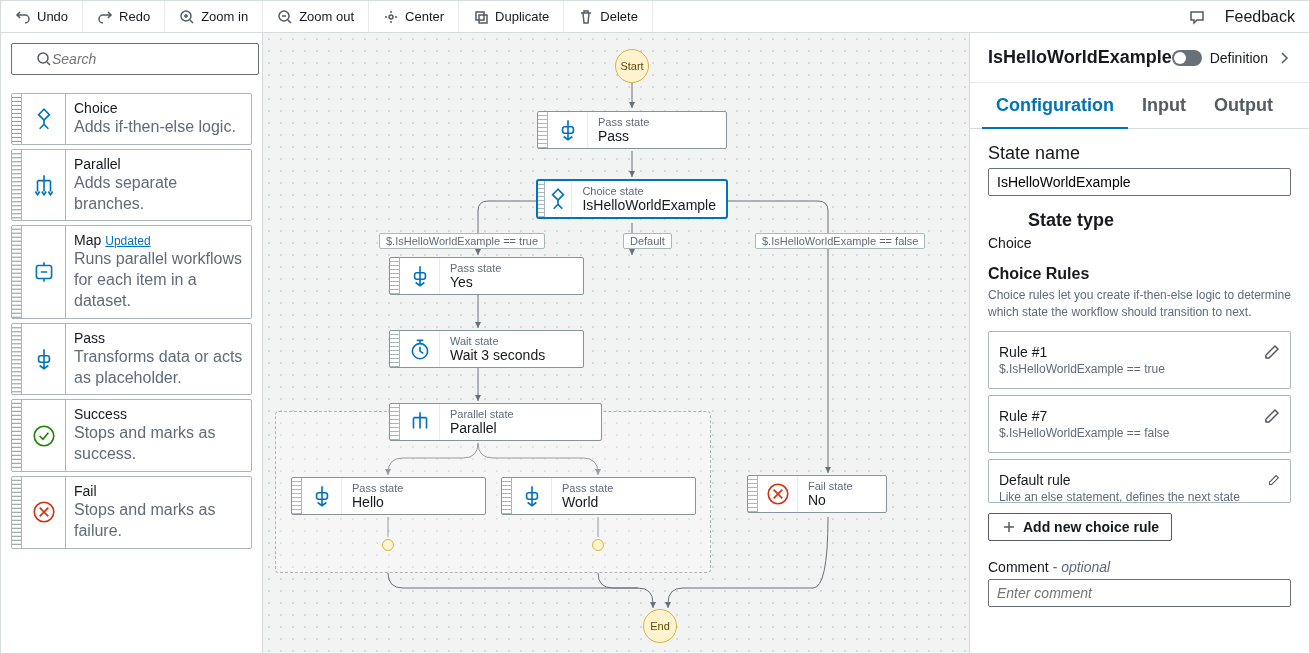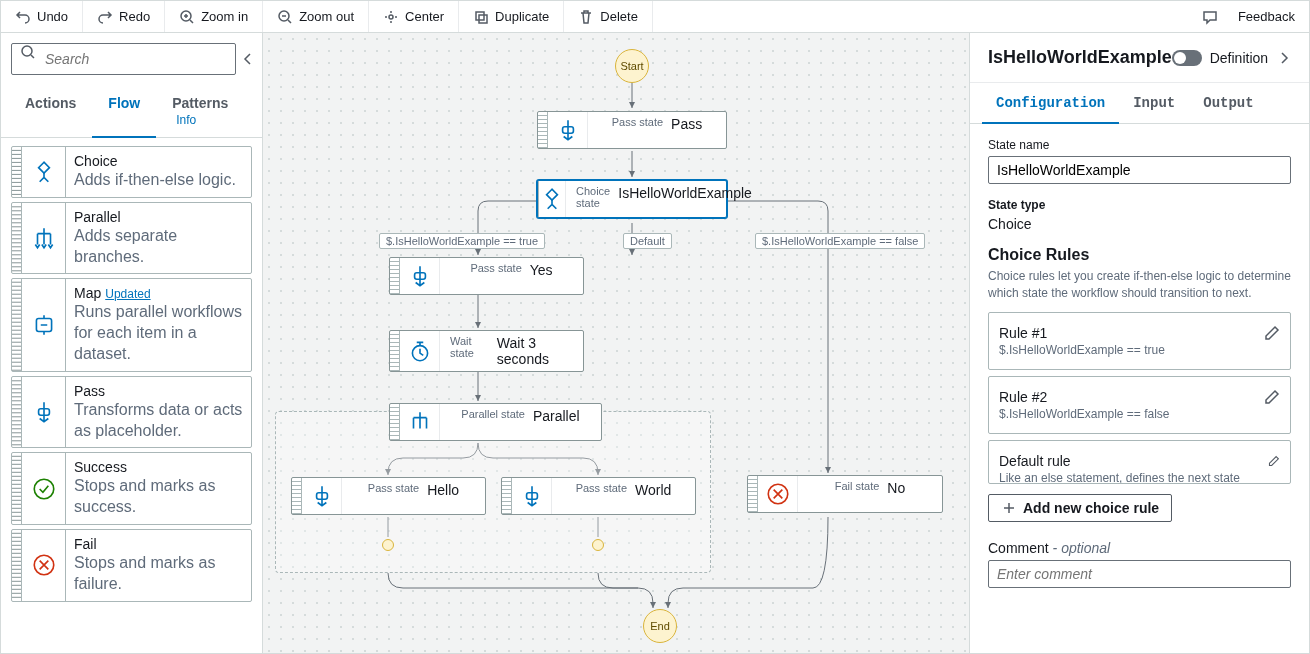--- a/index.html
+++ b/index.html
@@ -1,25 +1,25 @@
 <!DOCTYPE html>
 <html><head>
 <meta charset="utf-8">
 <style>
 * { box-sizing: border-box; margin: 0; padding: 0; }
 body { font-family: "Amazon Ember", "Helvetica Neue", Arial, sans-serif; font-size: 14px; color: #16191f; background: #fff; overflow: hidden; }
 .app { display: flex; flex-direction: column; width: 1310px; height: 654px; border: 1px solid #d5dbdb; }
 .toolbar { display: flex; align-items: center; height: 32px; border-bottom: 1px solid #d5dbdb; background: #fff; }
 .tb-btn { display: flex; align-items: center; gap: 6px; padding: 0 14px; height: 100%; border-right: 1px solid #e9ebed; cursor: pointer; font-size: 13px; color: #16191f; }
 .tb-spacer { flex: 1; }
-.feedback { display: flex; align-items: center; gap: 20px; padding: 0 14px; cursor: pointer; font-size: 13px; }
+.feedback { display: flex; align-items: center; gap: 20px; padding: 0 14px; cursor: pointer; font-size: 16px; }
 .main { display: flex; flex: 1; min-height: 0; }
 .sidebar { width: 262px; border-right: 1px solid #d5dbdb; display: flex; flex-direction: column; background: #fff; }
 .search-row { display: flex; align-items: center; padding: 10px 6px 10px 10px; gap: 4px; }
-.search-box { flex: 1; display: flex; border: 1px solid #687078; border-radius: 2px; height: 32px; padding: 0 8px; gap: 9px; }
+.search-box { flex: 1; display: flex; align-items: center; border: 1px solid #687078; border-radius: 2px; height: 32px; padding: 0 24px; gap: 0; }
 .search-box input { border: none; outline: none; flex: 1; font-size: 14px; font-style: italic; color: #5f6b7a; background: transparent; }
 .collapse-btn { width: 24px; height: 24px; display: flex; align-items: center; justify-content: center; cursor: pointer; }
 .tabs { display: flex; border-bottom: 1px solid #d5dbdb; padding: 0 8px; }
 .tab { padding: 10px 16px; font-size: 14px; font-weight: bold; color: #545b64; cursor: pointer; position: relative; }
 .tab.active { color: #0073bb; }
 .tab.active::after { content: ""; position: absolute; left: 0; right: 0; bottom: -1px; height: 2px; background: #0073bb; }
 .tab-info { color: #0073bb; font-size: 12px; font-weight: normal; margin-left: 4px; }
 .flow-list { flex: 1; overflow-y: auto; padding: 8px 10px; display: flex; flex-direction: column; gap: 4px; }
 .flow-item { display: flex; border: 1px solid #aab7b8; border-radius: 2px; min-height: 44px; cursor: grab; }
 .fi-handle { width: 10px; border-right: 1px solid #aab7b8; background: repeating-linear-gradient(to bottom, transparent 0 3px, #879596 3px 4px); background-position: center; background-size: 2px 100%; }
@@ -27,42 +27,42 @@
 .fi-body { flex: 1; padding: 6px 8px; }
 .fi-title { font-size: 14px; font-weight: normal; color: #16191f; }
 .fi-desc { font-size: 16px; color: #5f6b7a; margin-top: 1px; line-height: 1.3; }
 .fi-badge { color: #0073bb; font-size: 12px; text-decoration: underline; margin-left: 4px; }
 .canvas { flex: 1; position: relative; background: #f2f3f3; background-image: radial-gradient(#d5dbdb 1px, transparent 1px); background-size: 12px 12px; overflow: hidden; }
 .canvas svg.edges { position: absolute; inset: 0; width: 100%; height: 100%; pointer-events: none; }
 .node { position: absolute; background: #fff; border: 1px solid #879596; border-radius: 2px; display: flex; min-height: 38px; }
 .node.selected { border: 1px solid #0073bb; box-shadow: 0 0 0 1px #0073bb; }
 .node-handle { width: 10px; border-right: 1px solid #aab7b8; background: repeating-linear-gradient(to bottom, transparent 0 3px, #aab7b8 3px 4px); background-size: 2px 100%; background-position: center; }
 .node-icon { width: 40px; display: flex; align-items: center; justify-content: center; border-right: 1px solid #e9ebed; }
-.node-body { flex: 1; padding: 4px 10px; display: flex; flex-direction: row; justify-content: center; gap: 8px; }
+.node-body { flex: 1; padding: 4px 10px; display: flex; flex-direction: column; justify-content: center; }
 .node-type-label { font-size: 11px; color: #5f6b7a; }
 .node-title { font-size: 14px; color: #16191f; }
 .terminal { position: absolute; width: 34px; height: 34px; border-radius: 50%; background: #fdf3cf; border: 1px solid #d9b43c; display: flex; align-items: center; justify-content: center; font-size: 11px; color: #5f4b00; }
 .branch-dot { position: absolute; width: 12px; height: 12px; border-radius: 50%; background: #fdf3cf; border: 1px solid #d9b43c; }
 .edge-label { position: absolute; background: #fff; border: 1px solid #aab7b8; font-size: 11px; color: #5f6b7a; padding: 1px 6px; border-radius: 2px; white-space: nowrap; }
 .parallel-container { position: absolute; border: 1px dashed #aab7b8; border-radius: 4px; background: rgba(255,255,255,0.3); }
 .inspector { width: 340px; border-left: 1px solid #d5dbdb; display: flex; flex-direction: column; background: #fff; }
 .insp-header { display: flex; align-items: center; justify-content: space-between; padding: 14px 18px; border-bottom: 1px solid #e9ebed; }
 .insp-title { font-size: 18px; font-weight: bold; }
 .toggle-row { display: flex; align-items: center; gap: 8px; }
 .toggle { width: 30px; height: 16px; border-radius: 8px; background: #0073bb; position: relative; }
 .toggle::after { content: ""; position: absolute; right: 2px; top: 2px; width: 12px; height: 12px; border-radius: 50%; background: #fff; }
 .toggle.off { background: #687078; }
 .toggle.off::after { right: auto; left: 2px; }
 .insp-tabs { display: flex; border-bottom: 1px solid #d5dbdb; padding: 0 12px; }
-.insp-tab { padding: 12px 14px; font-size: 14px; font-weight: bold; color: #545b64; cursor: pointer; position: relative; font-family: Liberation Mono, monospace; }
+.insp-tab { padding: 12px 14px; font-size: 18px; font-weight: bold; color: #545b64; cursor: pointer; position: relative; }
 .insp-tab.active { color: #0073bb; }
 .insp-tab.active::after { content: ""; position: absolute; left: 0; right: 0; bottom: -1px; height: 2px; background: #0073bb; }
 .insp-body { flex: 1; overflow-y: auto; padding: 14px 18px; }
-.form-label { font-size: 12px; font-weight: normal; color: #16191f; margin-bottom: 4px; display: block; }
-.form-label.bold { font-weight: bold; }
+.form-label { font-size: 18px; font-weight: normal; color: #16191f; margin-bottom: 4px; display: block; }
+.form-label.bold { font-weight: bold; margin-left: 40px; }
 .text-input { width: 100%; border: 1px solid #687078; border-radius: 2px; padding: 5px 8px; font-size: 14px; }
 .static-val { font-size: 14px; color: #16191f; margin-bottom: 14px; }
 .section-title { font-size: 16px; font-weight: bold; margin-top: 6px; margin-bottom: 4px; }
 .section-desc { font-size: 12px; color: #5f6b7a; margin-bottom: 10px; line-height: 1.4; }
 .rule-card { border: 1px solid #aab7b8; border-radius: 2px; padding: 12px 10px; margin-bottom: 6px; display: flex; justify-content: space-between; align-items: flex-start; gap: 8px; }
 .rule-title { font-size: 14px; }
 .rule-sub { font-size: 12px; color: #5f6b7a; margin-top: 2px; }
 .rule-card.default { max-height: 44px; overflow: hidden; }
 .add-btn { display: inline-flex; align-items: center; gap: 6px; border: 1px solid #545b64; border-radius: 2px; padding: 5px 12px; font-size: 14px; font-weight: bold; cursor: pointer; background: #fff; margin-top: 4px; }
 .comment-label { font-size: 14px; margin-top: 18px; margin-bottom: 4px; }
@@ -140,28 +140,20 @@
           <svg class="icon" viewBox="0 0 16 16">
               <circle cx="7" cy="7" r="5"></circle>
               <path d="M11 11l3 3"></path>
             </svg>
           <input placeholder="Search" style="">
         </div>
         <div class="collapse-btn">
           <svg class="icon" viewBox="0 0 16 16">
               <path d="M10 3L5 8l5 5"></path>
             </svg>
-        </div>
-      </div>
-      <div class="tabs">
-        <div class="tab">Actions</div>
-        <div class="tab active">Flow</div>
-        <div class="tab">
-          <span>Patterns</span>
-          <span class="tab-info">Info</span>
         </div>
       </div>
       <div class="flow-list">
         <div class="flow-item">
           <div class="fi-handle"></div>
           <div class="fi-icon">
               <svg class="state-icon" viewBox="0 0 24 24">
                 <path d="M12 3L7 8l5 5 5-5z"></path>
                 <path d="M12 13v4M8 21l4-4 4 4"></path>
               </svg>
@@ -363,21 +355,21 @@
           </div>
         <div class="node-body">
             <div class="node-type-label">Pass state</div>
             <div class="node-title">World</div>
           </div>
       </div>
 
       <div class="branch-dot" style="left:119px;top:506px"></div>
       <div class="branch-dot" style="left:329px;top:506px"></div>
 
-      <div class="node" style="left:484px;top:442px;width:196px">
+      <div class="node" style="left:484px;top:442px;width:140px">
         <div class="node-handle"></div>
         <div class="node-icon">
             <svg class="state-icon fail" viewBox="0 0 24 24">
               <circle cx="12" cy="12" r="9"></circle>
               <path d="M8 8l8 8M16 8l-8 8"></path>
             </svg>
           </div>
         <div class="node-body">
             <div class="node-type-label">Fail state</div>
             <div class="node-title">No</div>
@@ -415,21 +407,21 @@
           <div>
               <div class="rule-title">Rule #1</div>
               <div class="rule-sub">$.IsHelloWorldExample == true</div>
             </div>
           <svg class="icon" viewBox="0 0 16 16">
               <path d="M11 2l3 3L5 14H2v-3z"></path>
             </svg>
         </div>
         <div class="rule-card">
           <div>
-              <div class="rule-title">Rule #2</div>
+              <div class="rule-title">Rule #7</div>
               <div class="rule-sub">$.IsHelloWorldExample == false</div>
             </div>
           <svg class="icon" viewBox="0 0 16 16">
               <path d="M11 2l3 3L5 14H2v-3z"></path>
             </svg>
         </div>
         <div class="rule-card default">
           <div>
               <div class="rule-title">Default rule</div>
               <div class="rule-sub">Like an else statement, defines the next state when no rule is true.</div>

